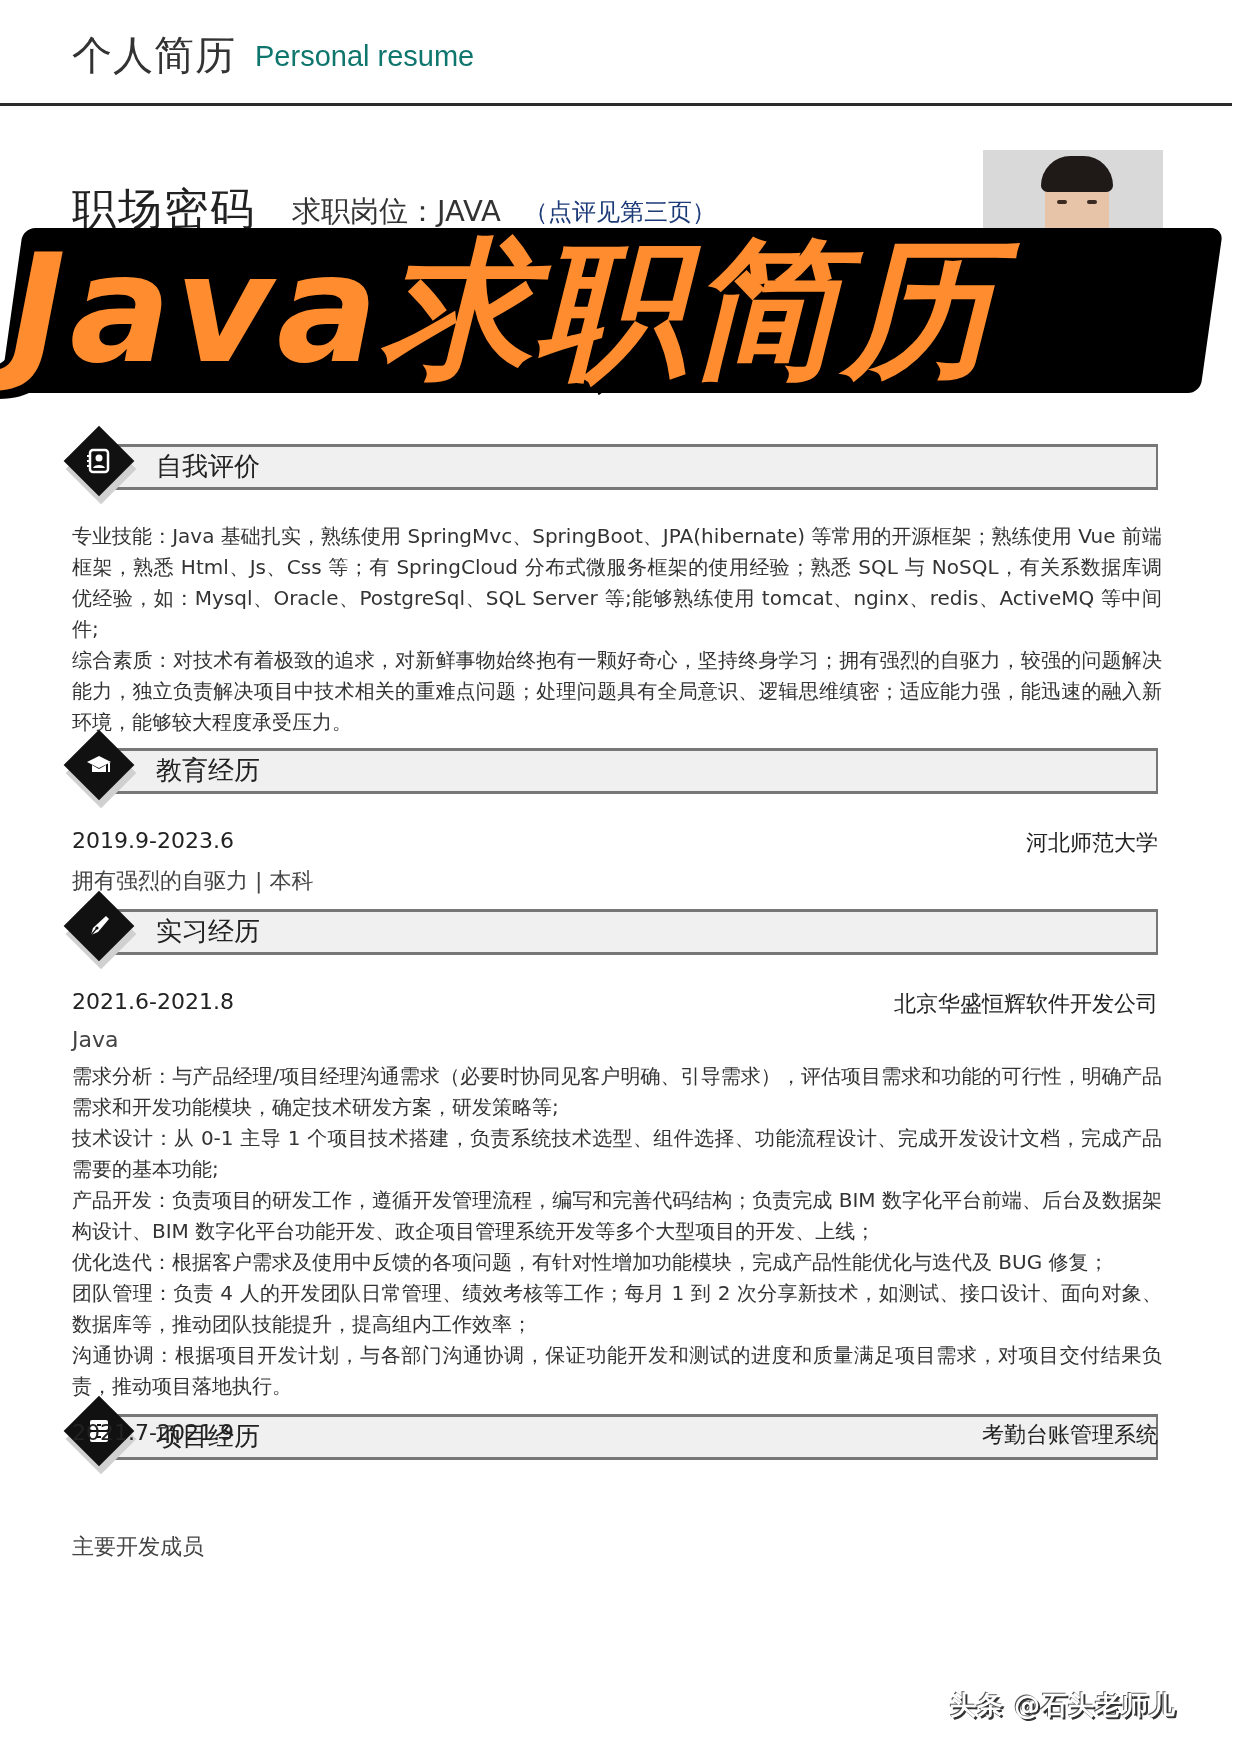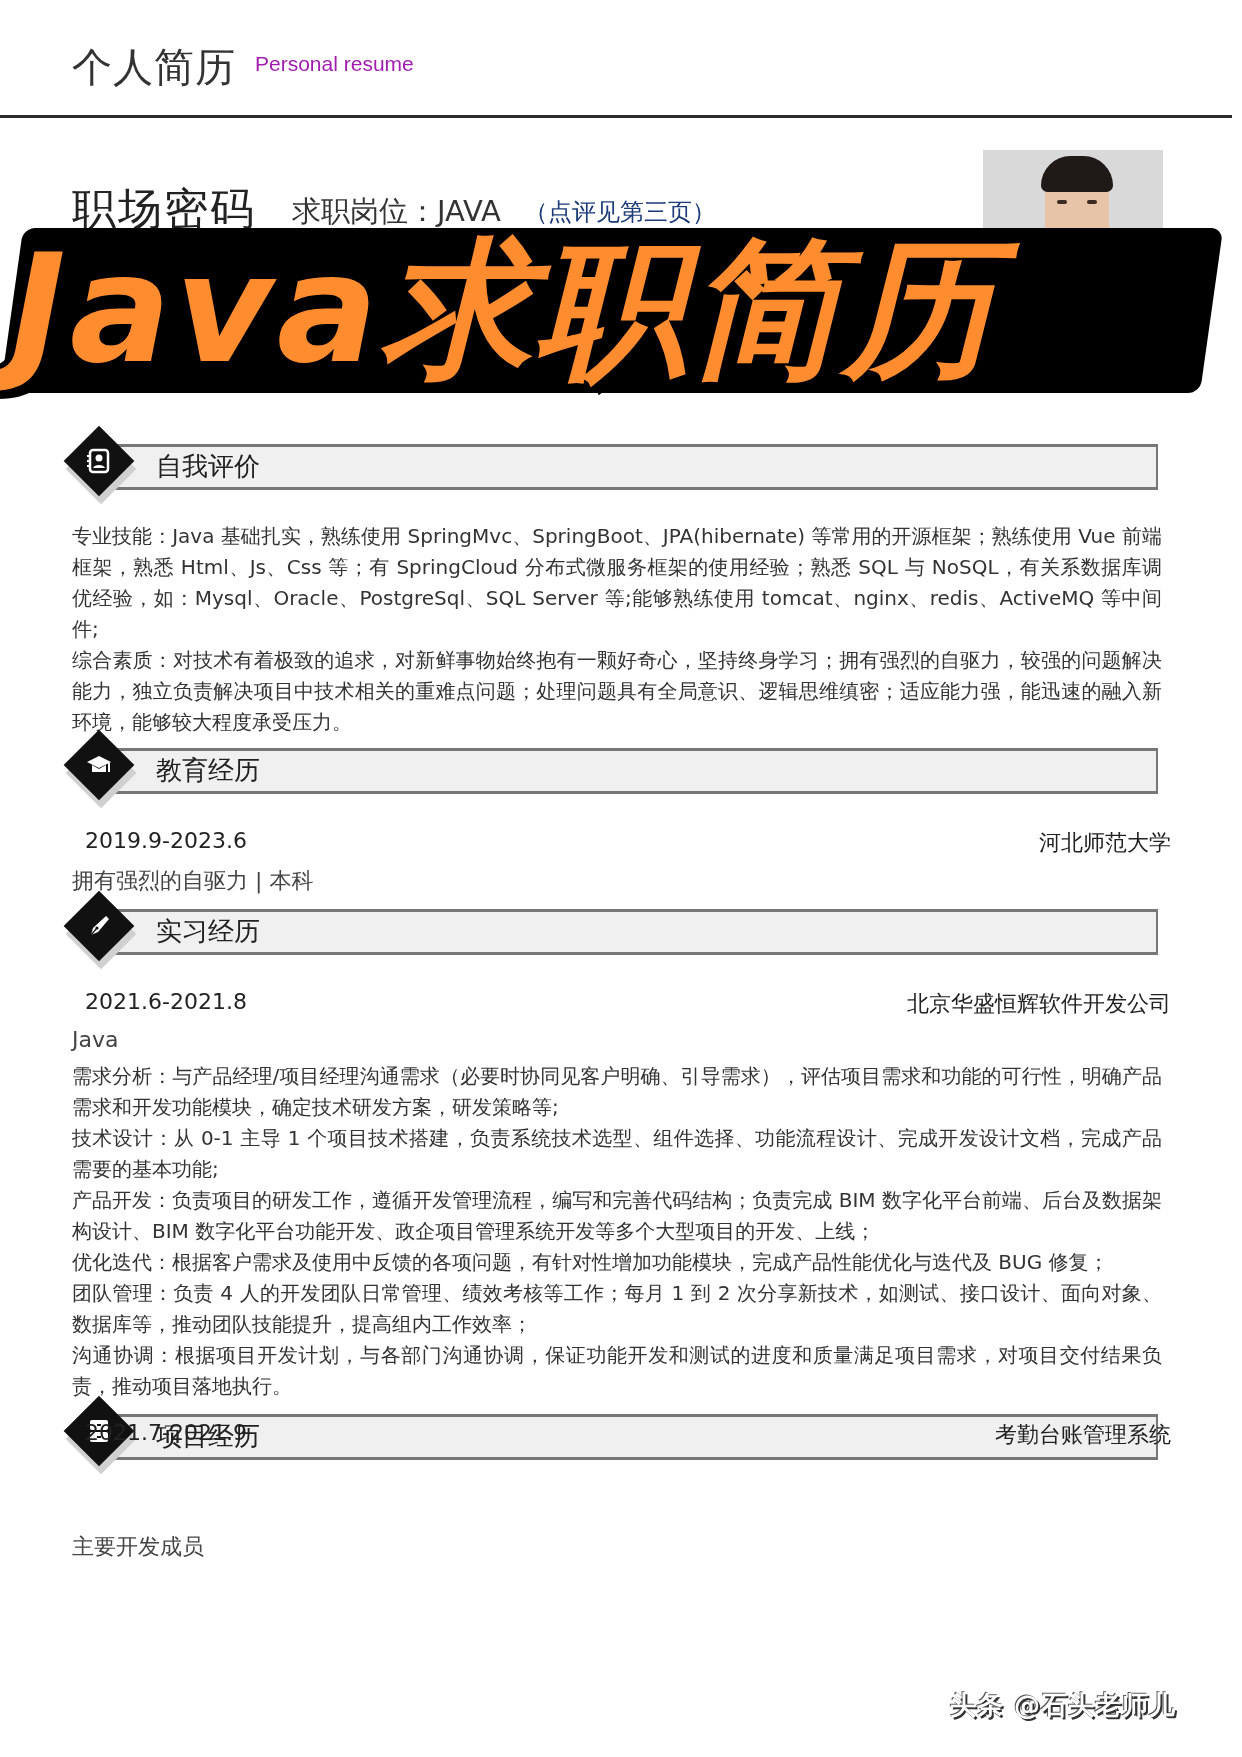--- a/index.html
+++ b/index.html
@@ -1,21 +1,21 @@
 <!DOCTYPE html>
 <html><head>
 <meta charset="utf-8">
 <style>
   * { margin: 0; padding: 0; box-sizing: border-box; }
   html, body { width: 1242px; height: 1757px; background: #ffffff; overflow: hidden; }
   body { position: relative; font-family: "DejaVu Sans", "Liberation Sans", sans-serif; color: #333333; }
 
-  .page-header { position: absolute; left: 0; top: 12px; width: 1079px; height: 106px; }
+  .page-header { position: absolute; left: 0; top: 0; width: 1079px; height: 106px; }
   .page-header .title-cn { position: absolute; left: 72px; top: 28px; font-size: 40px; color: #333; font-weight: normal; letter-spacing: 1px; }
-  .page-header .title-en { position: absolute; left: 255px; top: 40px; font-size: 21px; color: #a21caf; font-family: "Liberation Sans", sans-serif; }
+  .page-header .title-en { position: absolute; left: 255px; top: 40px; font-size: 29px; color: #0f766e; font-family: "Liberation Sans", sans-serif; }
   .header-rule { position: absolute; left: 0; top: 103px; width: 1232px; height: 3px; background: #2b2b2b; }
 
   .name { position: absolute; left: 72px; top: 180px; font-size: 44px; color: #222; letter-spacing: 2px; }
   .position-label { position: absolute; left: 292px; top: 192px; font-size: 29px; color: #333; text-align: right; }
   .position-note { position: absolute; left: 524px; top: 196px; font-size: 24px; color: #1d3b78; }
 
   .photo { position: absolute; left: 983px; top: 150px; width: 180px; height: 110px; background: #d9d9d9; overflow: hidden; }
   .photo .head { position: absolute; left: 62px; top: 10px; width: 64px; height: 100px; border-radius: 32px 32px 26px 26px; background: #e7c4a8; }
   .photo .hair { position: absolute; left: 58px; top: 6px; width: 72px; height: 36px; border-radius: 36px 36px 8px 8px; background: #1f1a17; }
   .photo .eye { position: absolute; top: 50px; width: 10px; height: 4px; background: #3a2a22; border-radius: 2px; }
@@ -27,21 +27,21 @@
 
   .section-head { position: absolute; left: 72px; width: 1086px; height: 64px; }
   .section-head .bar { position: absolute; left: 40px; top: 8px; right: 0; height: 46px; background: #f0f0f0; border-top: 3px solid #777; border-bottom: 3px solid #777; border-right: 2px solid #777; }
   .section-head .diamond-shadow { position: absolute; left: 4px; top: 8px; width: 50px; height: 50px; background: #d0d0d0; transform: rotate(45deg); }
   .section-head .diamond { position: absolute; left: 2px; top: 0px; width: 50px; height: 50px; background: #111; transform: rotate(45deg); }
   .section-head .icon { position: absolute; left: 10px; top: 8px; width: 34px; height: 34px; display: flex; align-items: center; justify-content: center; }
   .section-head .label { position: absolute; left: 84px; top: 13px; font-size: 26px; color: #222; }
 
   .para { position: absolute; left: 72px; width: 1090px; font-size: 20px; line-height: 31px; color: #333; text-align: justify; }
 
-  .row { position: absolute; left: 72px; width: 1086px; height: 32px; margin-left: 13px; }
+  .row { position: absolute; left: 72px; width: 1086px; height: 32px; }
   .row .date { position: absolute; left: 0; top: 0; font-size: 22px; color: #222; }
   .row .org { position: absolute; right: 0; top: 0; font-size: 22px; color: #222; }
   .sub { position: absolute; left: 72px; font-size: 22px; color: #444; }
 
   .watermark { position: absolute; left: 950px; top: 1688px; font-size: 26px; color: #fff; font-weight: bold; text-shadow: 2px 2px 0 #333, -1px -1px 0 #555; letter-spacing: 1px; }
 </style>
 </head>
 <body>
 
 <div class="page-header">

